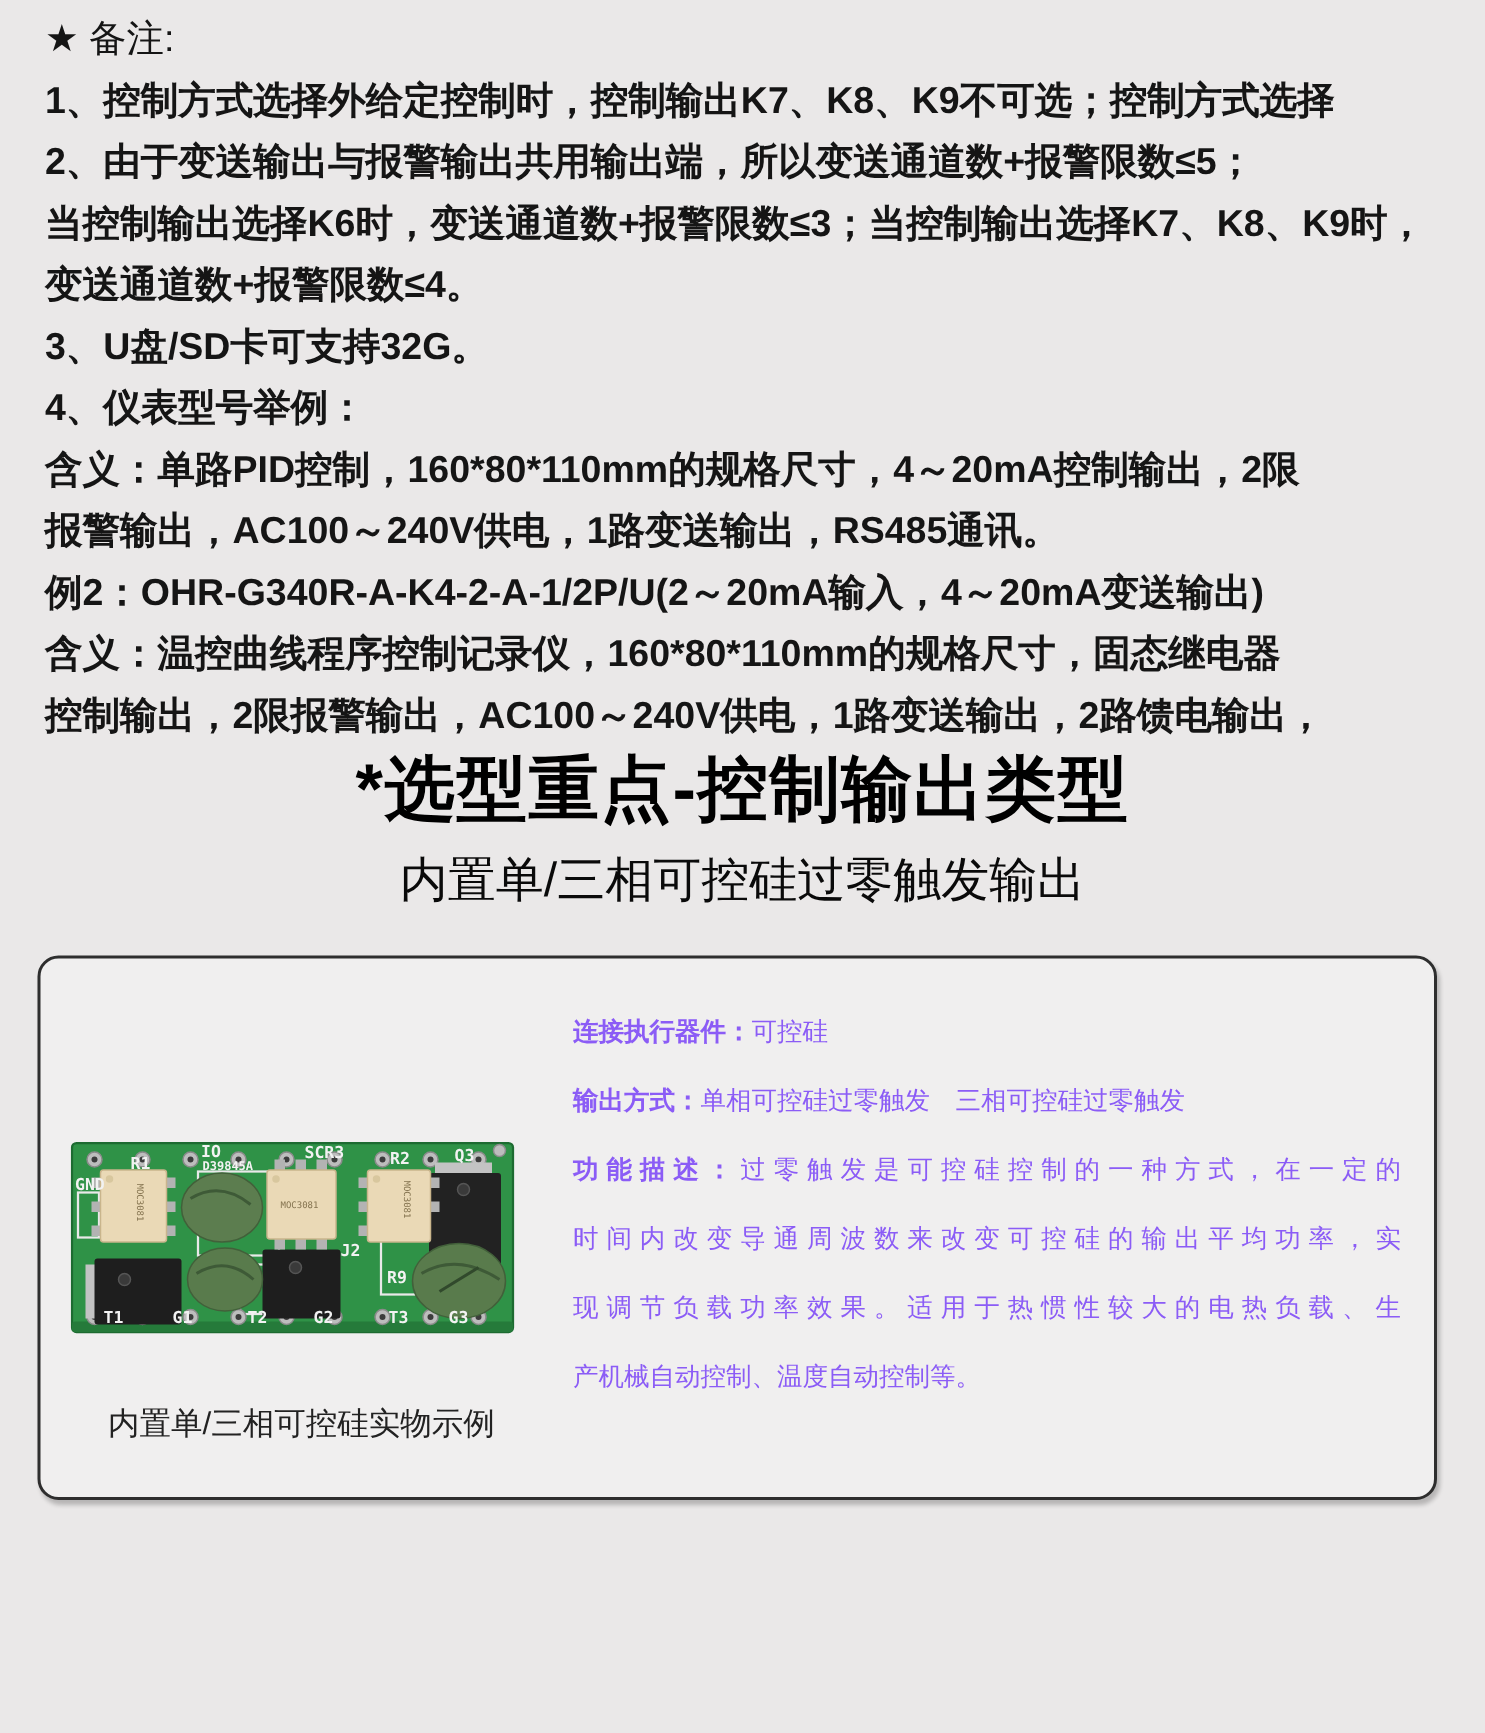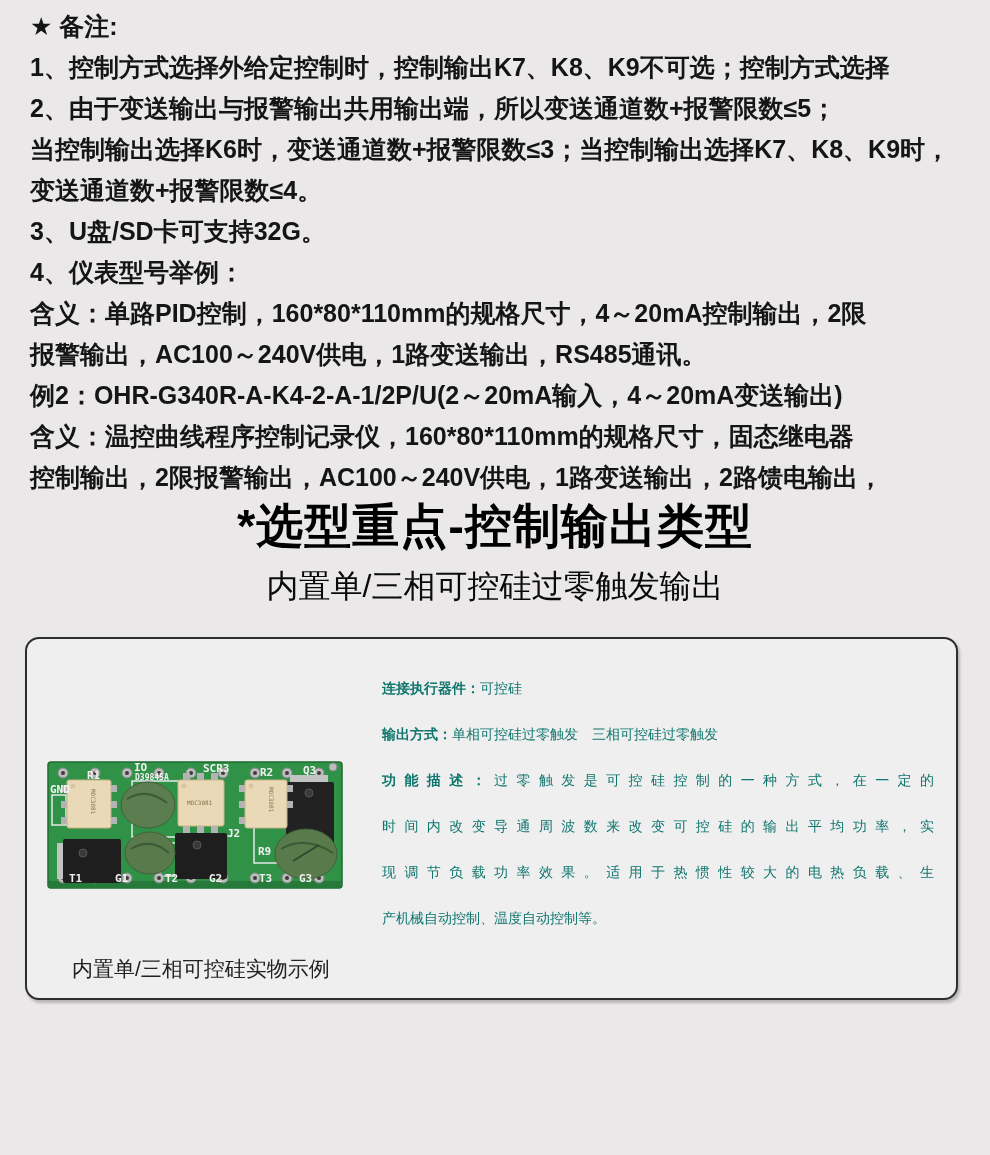--- a/index.html
+++ b/index.html
@@ -10,21 +10,21 @@
     color:#141414;
     overflow:hidden;
     position:relative;
   }
   .notes{padding:6px 28px 0 30px;}
   .note-line{
     font-size:25px;line-height:41px;
     font-weight:600;color:#151515;
     white-space:nowrap;
   }
-  .note-line.header{font-weight:700;}
+  .note-line.header{font-weight:400;}
   .title{
     margin:2px 0 0;text-align:center;
     font-size:47px;line-height:52px;font-weight:800;
     color:#000;letter-spacing:1px;
   }
   .subtitle{
     margin:12px 0 0;text-align:center;
     font-size:32px;line-height:44px;font-weight:400;
     color:#0a0a0a;
   }
@@ -32,27 +32,27 @@
     position:relative;box-sizing:border-box;
     margin:29px 0 0 25px;
     width:933px;height:363px;
     background:#f0efef;
     border:2px solid #2e2e2e;border-radius:14px;
     box-shadow:2px 3px 3px rgba(0,0,0,0.22);
   }
   .pcb-fig{position:absolute;left:20px;top:118px;width:297px;height:137px;margin:0;}
   .pcb-fig svg{display:block;}
   .caption{
-    position:absolute;left:45px;top:316px;
+    position:absolute;left:45px;top:297px;
     font-size:21px;line-height:28px;color:#222;font-weight:400;
   }
   .specs{position:absolute;left:355px;top:26px;width:552px;}
   .spec-line{
-    font-size:14px;line-height:46px;height:46px;
-    color:#0f766e;
+    font-size:17px;line-height:46px;height:46px;
+    color:#8b5cf6;
   }
   .spec-line .lbl{font-weight:700;}
   .spec-line.jfull{text-align:justify;text-align-last:justify;}
   .silk{fill:#f2f2f2;font-family:"DejaVu Sans Mono","Liberation Mono",monospace;font-weight:bold;}
   .chiptxt{fill:#857450;font-family:"DejaVu Sans Mono","Liberation Mono",monospace;}
 </style>
 </head>
 <body>
 
 <div class="page">

